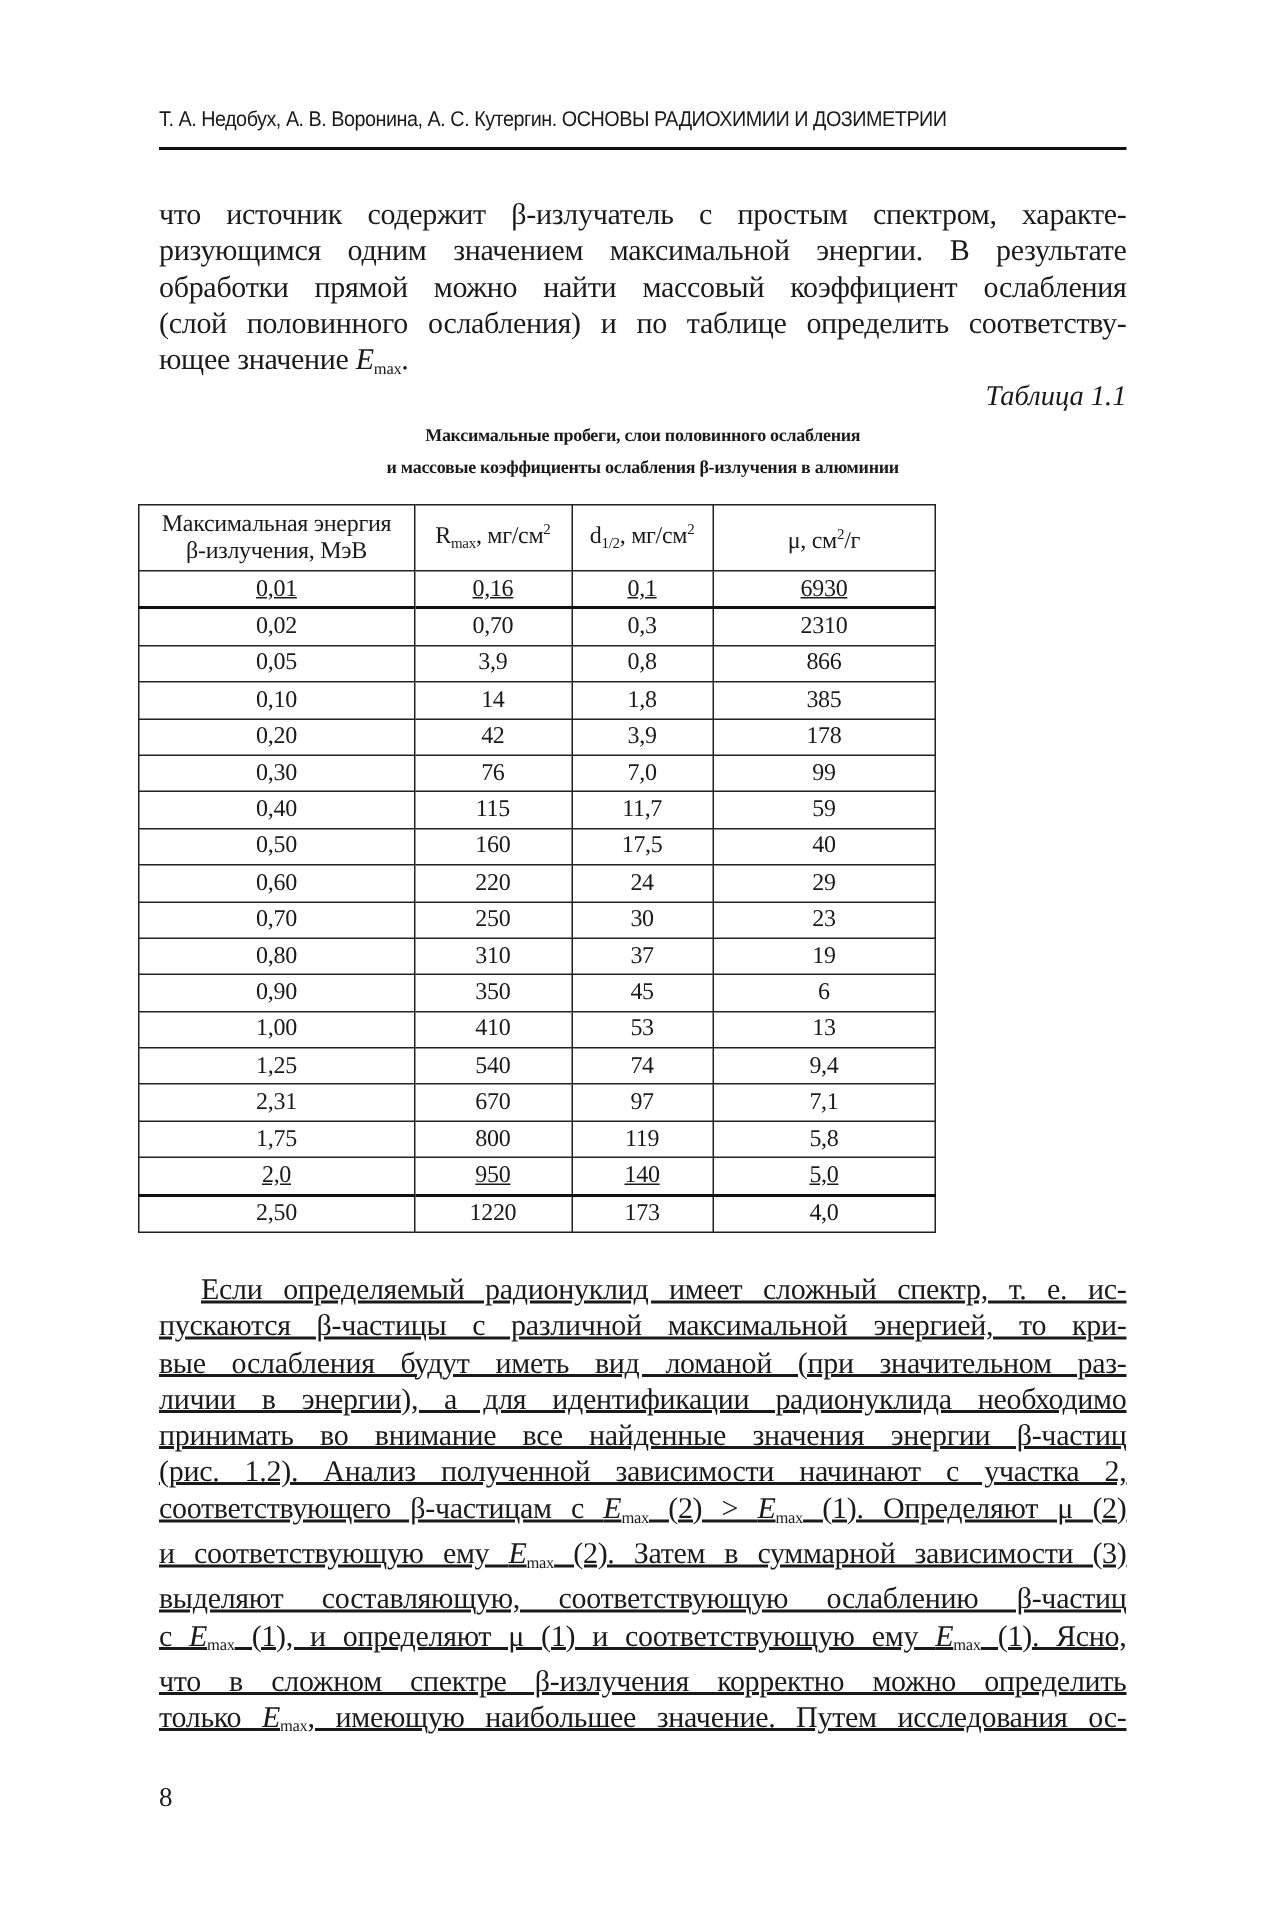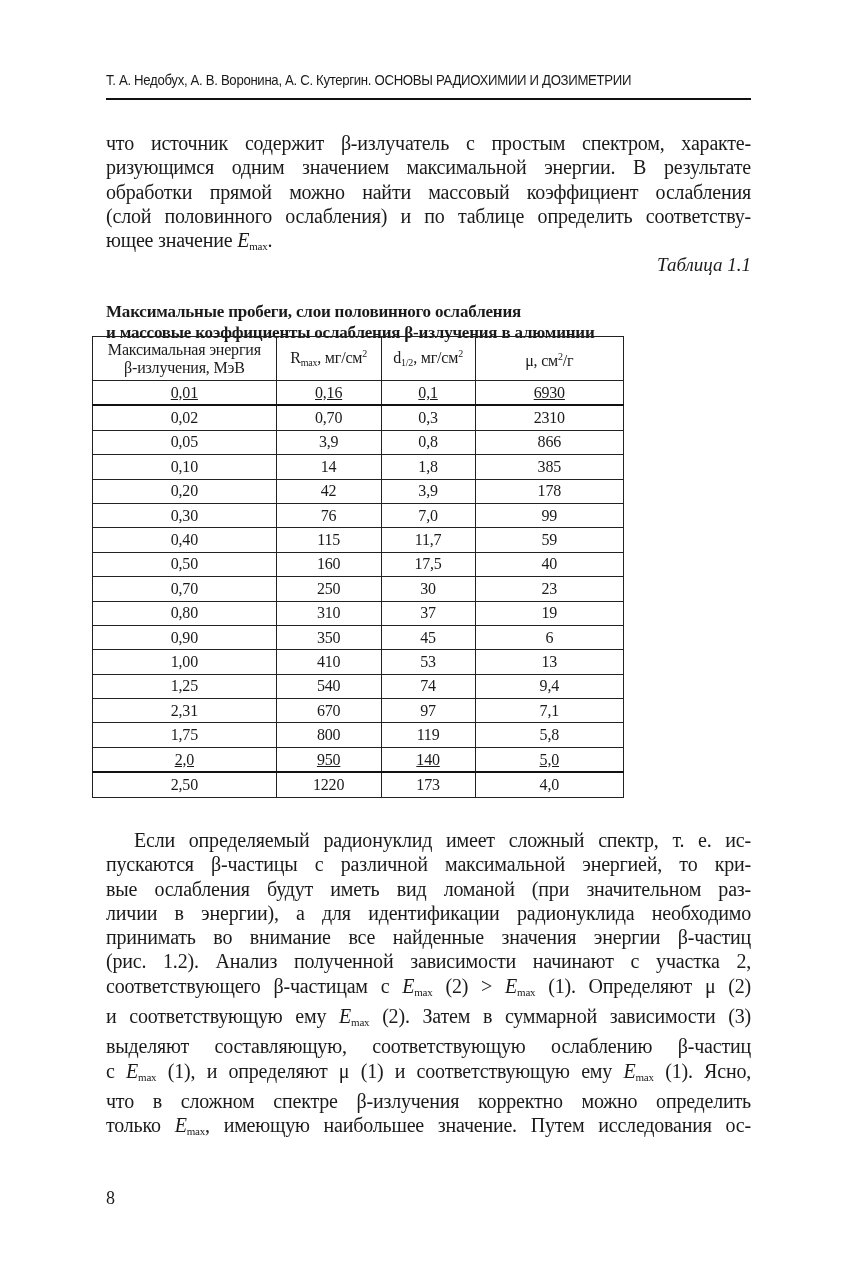--- a/index.html
+++ b/index.html
@@ -19,30 +19,30 @@
     }
     .para {
       position: absolute; left: 106px; width: 645px;
       font-size: 20px; line-height: 24.3px; text-align: justify;
       letter-spacing: -0.2px;
     }
     .para .ln { display: block; text-align-last: justify; white-space: nowrap; }
     .para .ln.last { text-align-last: left; }
     .para .ln.indent { text-indent: 28px; }
     .para1 { top: 131px; }
-    .para2 { top: 828px; }
+    .para2 { top: 848px; text-decoration: underline; }
     i.E { font-style: italic; }
     sub.mx { font-size: 11px; vertical-align: -3px; font-style: normal; }
     .table-label {
       position: absolute; right: 106px; top: 254px;
       font-size: 19px; font-style: italic;
     }
     .table-caption {
-      position: absolute; left: 106px; top: 302px; width: 645px; text-align: left;
-      font-weight: bold; font-size: 17px; line-height: 20.5px; letter-spacing: -0.2px;
+      position: absolute; left: 106px; top: 280px; width: 645px; text-align: center;
+      font-weight: bold; font-size: 12px; line-height: 20.5px; letter-spacing: -0.2px;
     }
     table.data {
       position: absolute; left: 92px; top: 336px; width: 532px;
       border-collapse: collapse; font-size: 16px; letter-spacing: -0.2px;
     }
     table.data th, table.data td {
       border: 1px solid #222; text-align: center; padding: 0; font-weight: normal;
     }
     table.data th { height: 43px; line-height: 18px; font-size: 16px; }
     table.data td { height: 23.4px; line-height: 22px; }
@@ -138,20 +138,26 @@
         <td>11,7</td>
         <td>59</td>
       </tr>
       <tr>
         <td>0,50</td>
         <td>160</td>
         <td>17,5</td>
         <td>40</td>
       </tr>
       <tr>
+        <td>0,60</td>
+        <td>220</td>
+        <td>24</td>
+        <td>29</td>
+      </tr>
+      <tr>
         <td>0,70</td>
         <td>250</td>
         <td>30</td>
         <td>23</td>
       </tr>
       <tr>
         <td>0,80</td>
         <td>310</td>
         <td>37</td>
         <td>19</td>

